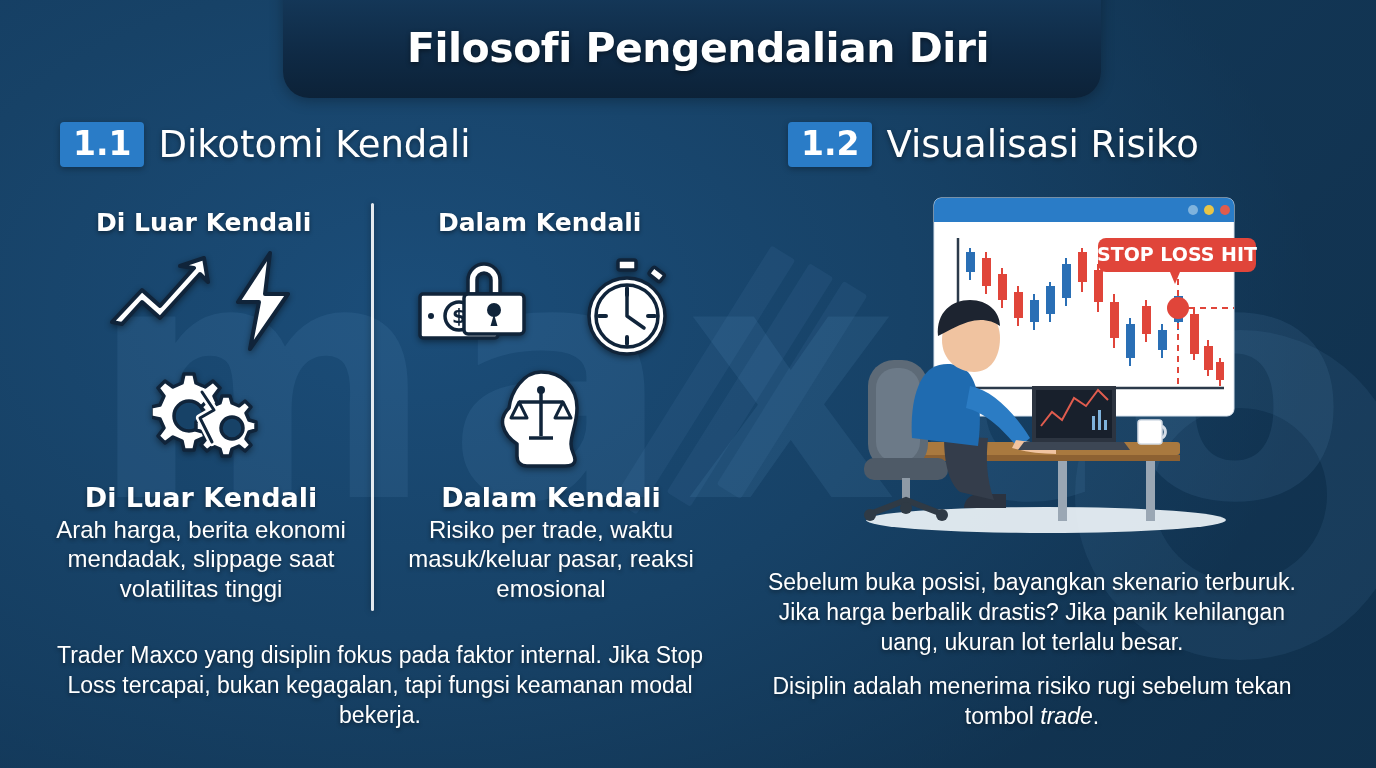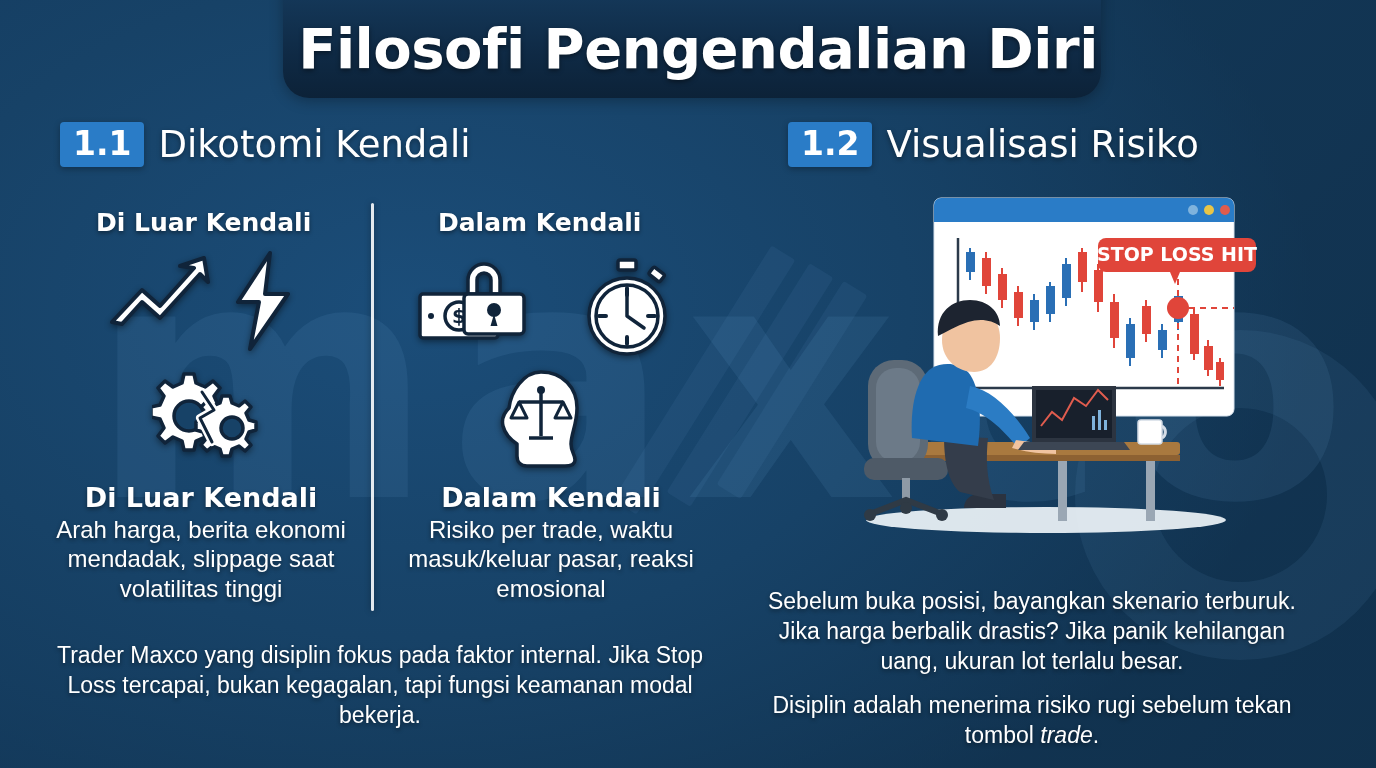--- a/index.html
+++ b/index.html
@@ -49,21 +49,21 @@
     position: absolute;
     left: 283px; top: -14px;
     width: 818px; height: 112px;
     background: linear-gradient(180deg, #153a5c 0%, #0f2a45 60%, #0c2238 100%);
     border-radius: 0 0 26px 26px;
     display: flex; align-items: center; justify-content: center;
     box-shadow: 0 3px 14px rgba(0,0,0,0.28);
   }
   .title-text {
     color: #ffffff;
-    font-size: 56px;
+    font-size: 41px;
     font-weight: 700;
     letter-spacing: -0.5px;
     text-shadow: 0 2px 5px rgba(0,0,0,0.45);
     padding-top: 12px;
     font-family: "DejaVu Sans", sans-serif;
     margin-left: 12px;
   }
 
   
   .sec-head {
@@ -154,21 +154,20 @@
   }
   .fn-left { left: 40px; top: 641px; width: 680px; }
 
   .right-para {
     position: absolute;
     text-align: center;
     color: #ffffff;
     font-size: 23px;
     line-height: 1.3;
     text-shadow: 0 2px 4px rgba(0,0,0,0.45);
-    margin-top: 19px;
   }
   .rp-1 { left: 752px; top: 568px; width: 560px; }
   .rp-2 { left: 752px; top: 672px; width: 560px; }
   .rp-2 i { }
 
   
   .illus { position: absolute; left: 846px; top: 190px; width: 420px; height: 350px; }
   .illus svg { display:block; }
 </style>
 </head>

